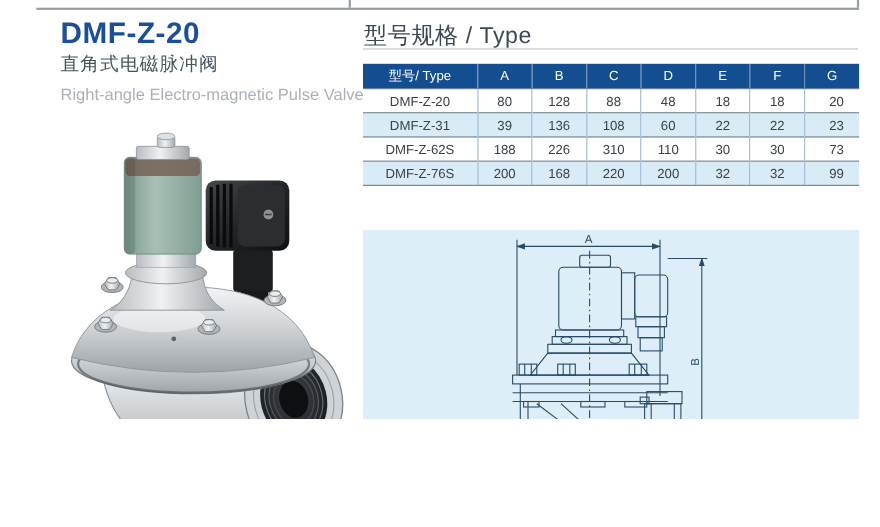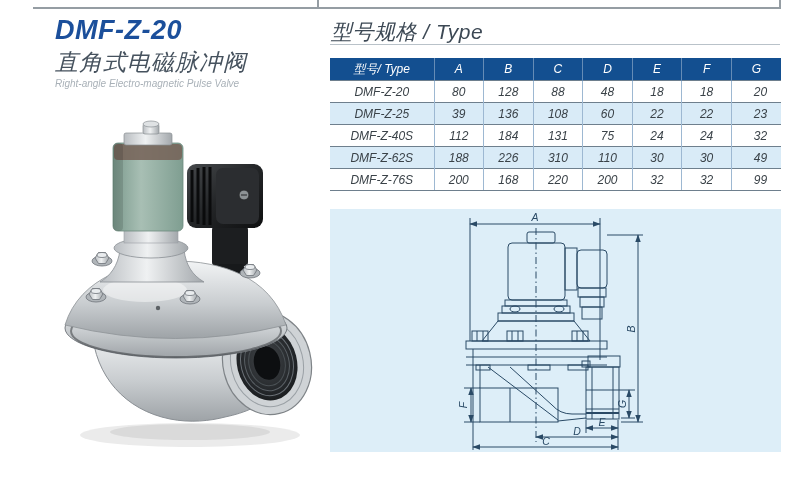--- a/index.html
+++ b/index.html
@@ -1,26 +1,26 @@
 <!DOCTYPE html>
 <html><head>
 <meta charset="utf-8">
 <style>
   html,body{margin:0;padding:0;background:#fff;}
-  .page{position:relative;width:800px;height:479px;background:#ffffff;overflow:hidden;
-        font-family:"Liberation Sans","DejaVu Sans",sans-serif;font-style:italic;}
+  .page{position:relative;width:800px;height:381px;background:#ffffff;overflow:hidden;
+        font-family:"Liberation Sans","DejaVu Sans",sans-serif;}
   .top-rule{position:absolute;left:33px;top:7px;width:748px;height:2px;background:#959da3;}
   .top-stub{position:absolute;top:0;width:2px;height:7px;background:#959da3;}
   .stub-mid{left:317px;} .stub-right{left:779px;}
 
   
   .title-block{position:absolute;left:55px;top:16px;}
   .model{font-size:27px;font-weight:bold;color:#1b4f9b;letter-spacing:0.5px;line-height:1.05;}
-  .name-cn{font-size:23px;color:#46525e;margin-top:3px;letter-spacing:1px;}
-  .name-en{font-size:10px;color:#a9b1b8;margin-top:0;}
+  .name-cn{font-size:17px;color:#46525e;margin-top:3px;letter-spacing:1px;}
+  .name-en{font-size:15px;color:#a9b1b8;margin-top:8px;}
 
   
   .section-heading{position:absolute;left:331px;top:18px;font-size:21px;color:#3c4854;letter-spacing:0.5px;}
   .heading-rule{position:absolute;left:330px;top:44px;width:450px;height:1px;background:#b9c2c9;}
 
   table.spec{position:absolute;left:330px;top:58px;width:451px;border-collapse:collapse;
              font-size:12px;color:#3a4248;table-layout:fixed;}
   table.spec th{background:#134f90;color:#ffffff;font-weight:normal;height:20px;
                 border-right:1px solid rgba(255,255,255,0.35);}
   table.spec th:last-child{border-right:none;}
@@ -183,48 +183,38 @@
           <td>DMF-Z-20</td>
           <td>80</td>
           <td>128</td>
           <td>88</td>
           <td>48</td>
           <td>18</td>
           <td>18</td>
           <td>20</td>
         </tr>
         <tr>
-          <td>DMF-Z-25</td>
+          <td>DMF-Z-31</td>
           <td>39</td>
           <td>136</td>
           <td>108</td>
           <td>60</td>
           <td>22</td>
           <td>22</td>
           <td>23</td>
         </tr>
         <tr>
-          <td>DMF-Z-40S</td>
-          <td>112</td>
-          <td>184</td>
-          <td>131</td>
-          <td>75</td>
-          <td>24</td>
-          <td>24</td>
-          <td>32</td>
-        </tr>
-        <tr>
           <td>DMF-Z-62S</td>
           <td>188</td>
           <td>226</td>
           <td>310</td>
           <td>110</td>
           <td>30</td>
           <td>30</td>
-          <td>49</td>
+          <td>73</td>
         </tr>
         <tr>
           <td>DMF-Z-76S</td>
           <td>200</td>
           <td>168</td>
           <td>220</td>
           <td>200</td>
           <td>32</td>
           <td>32</td>
           <td>99</td>

